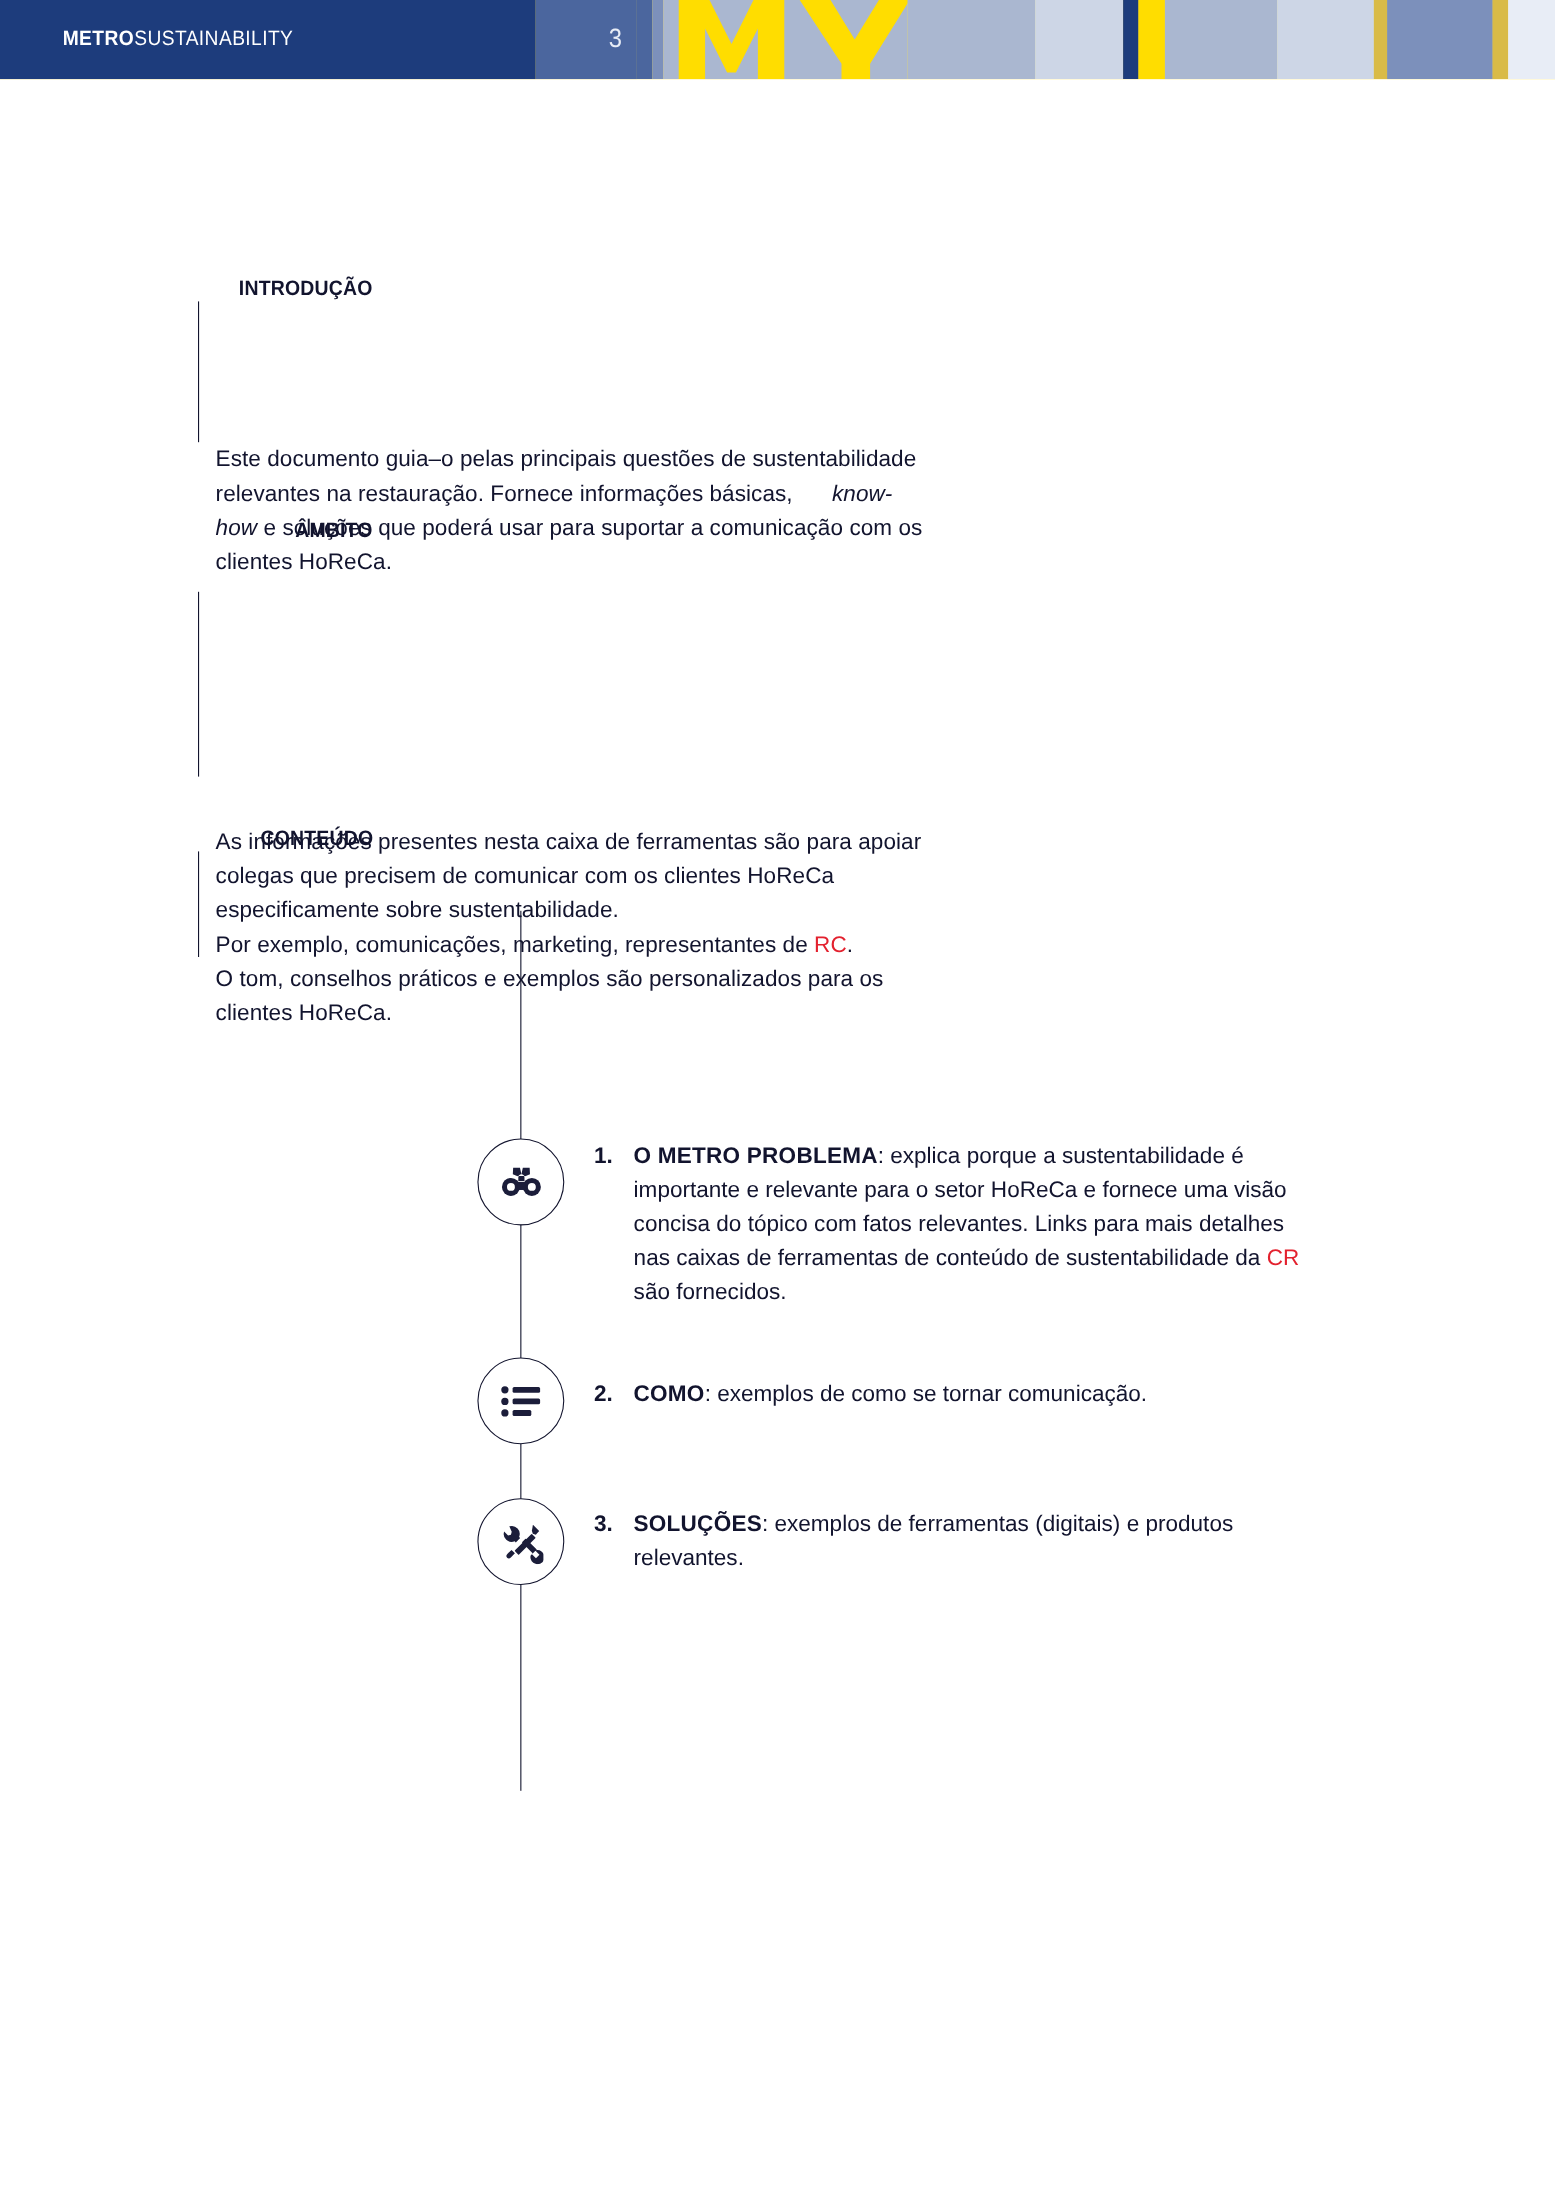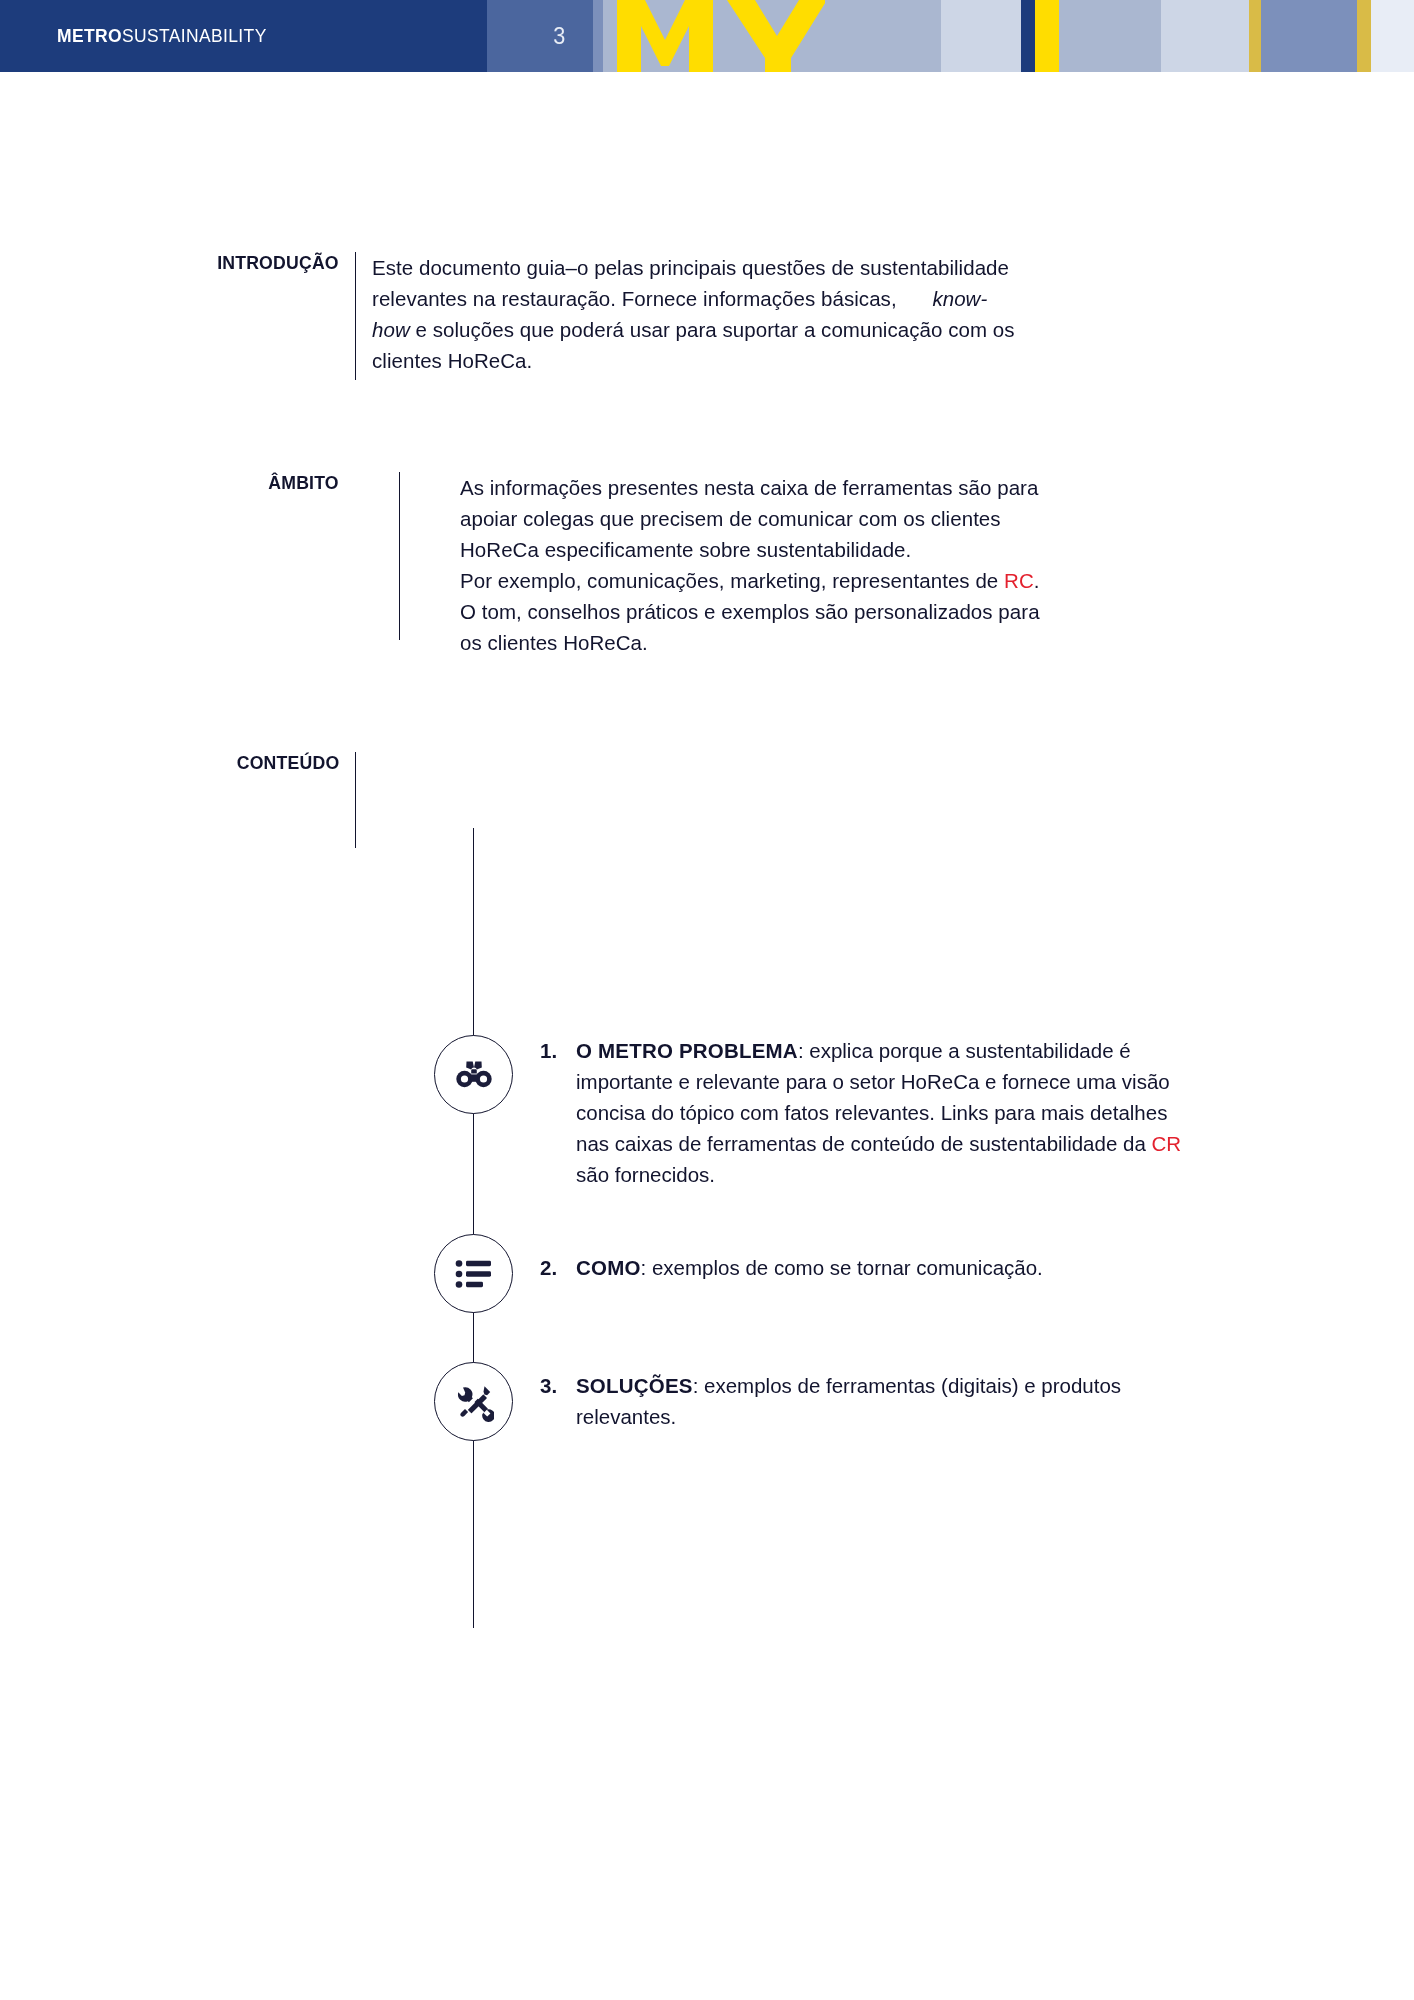--- a/index.html
+++ b/index.html
@@ -67,20 +67,21 @@
   
   .page {
     position: relative;
     width: 1414px;
     padding: 0;
   }
 
   .block {
     position: absolute;
     display: flex;
+    flex-direction: column;
   }
 
   .label-col {
     width: 175px;
     text-align: right;
     padding-right: 16px;
     flex: none;
   }
   .section-label {
     font-size: 19px;

